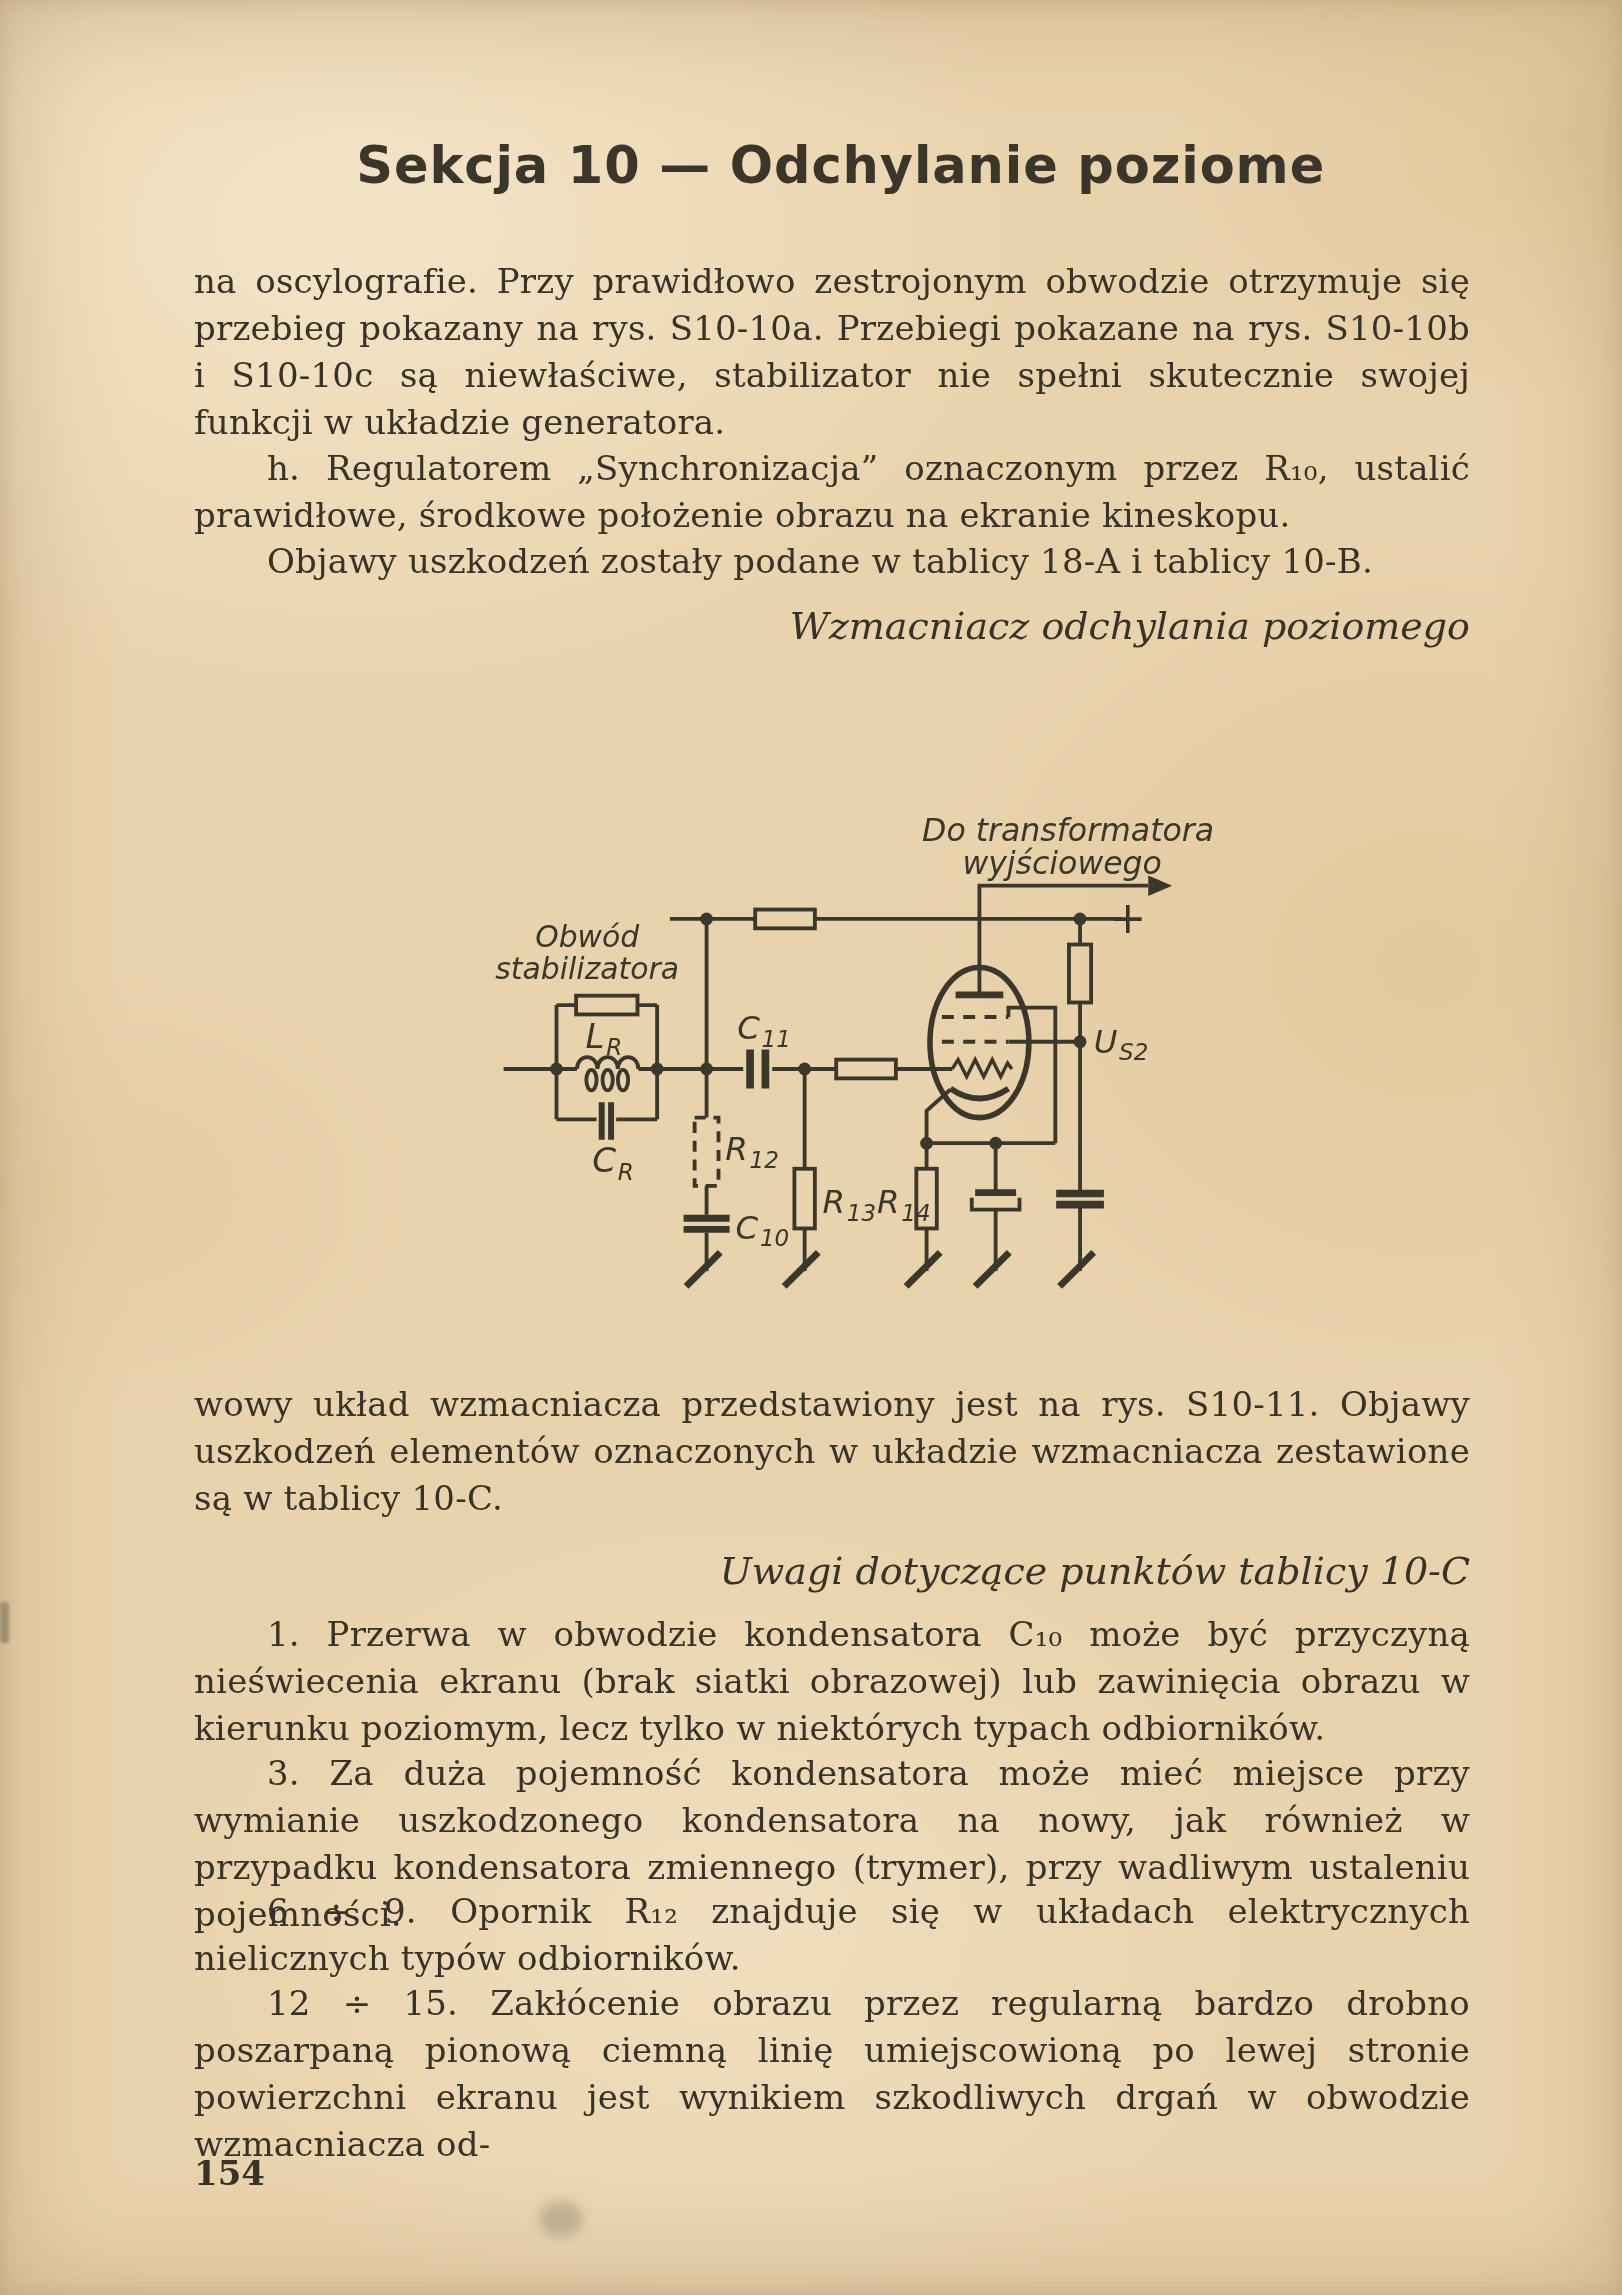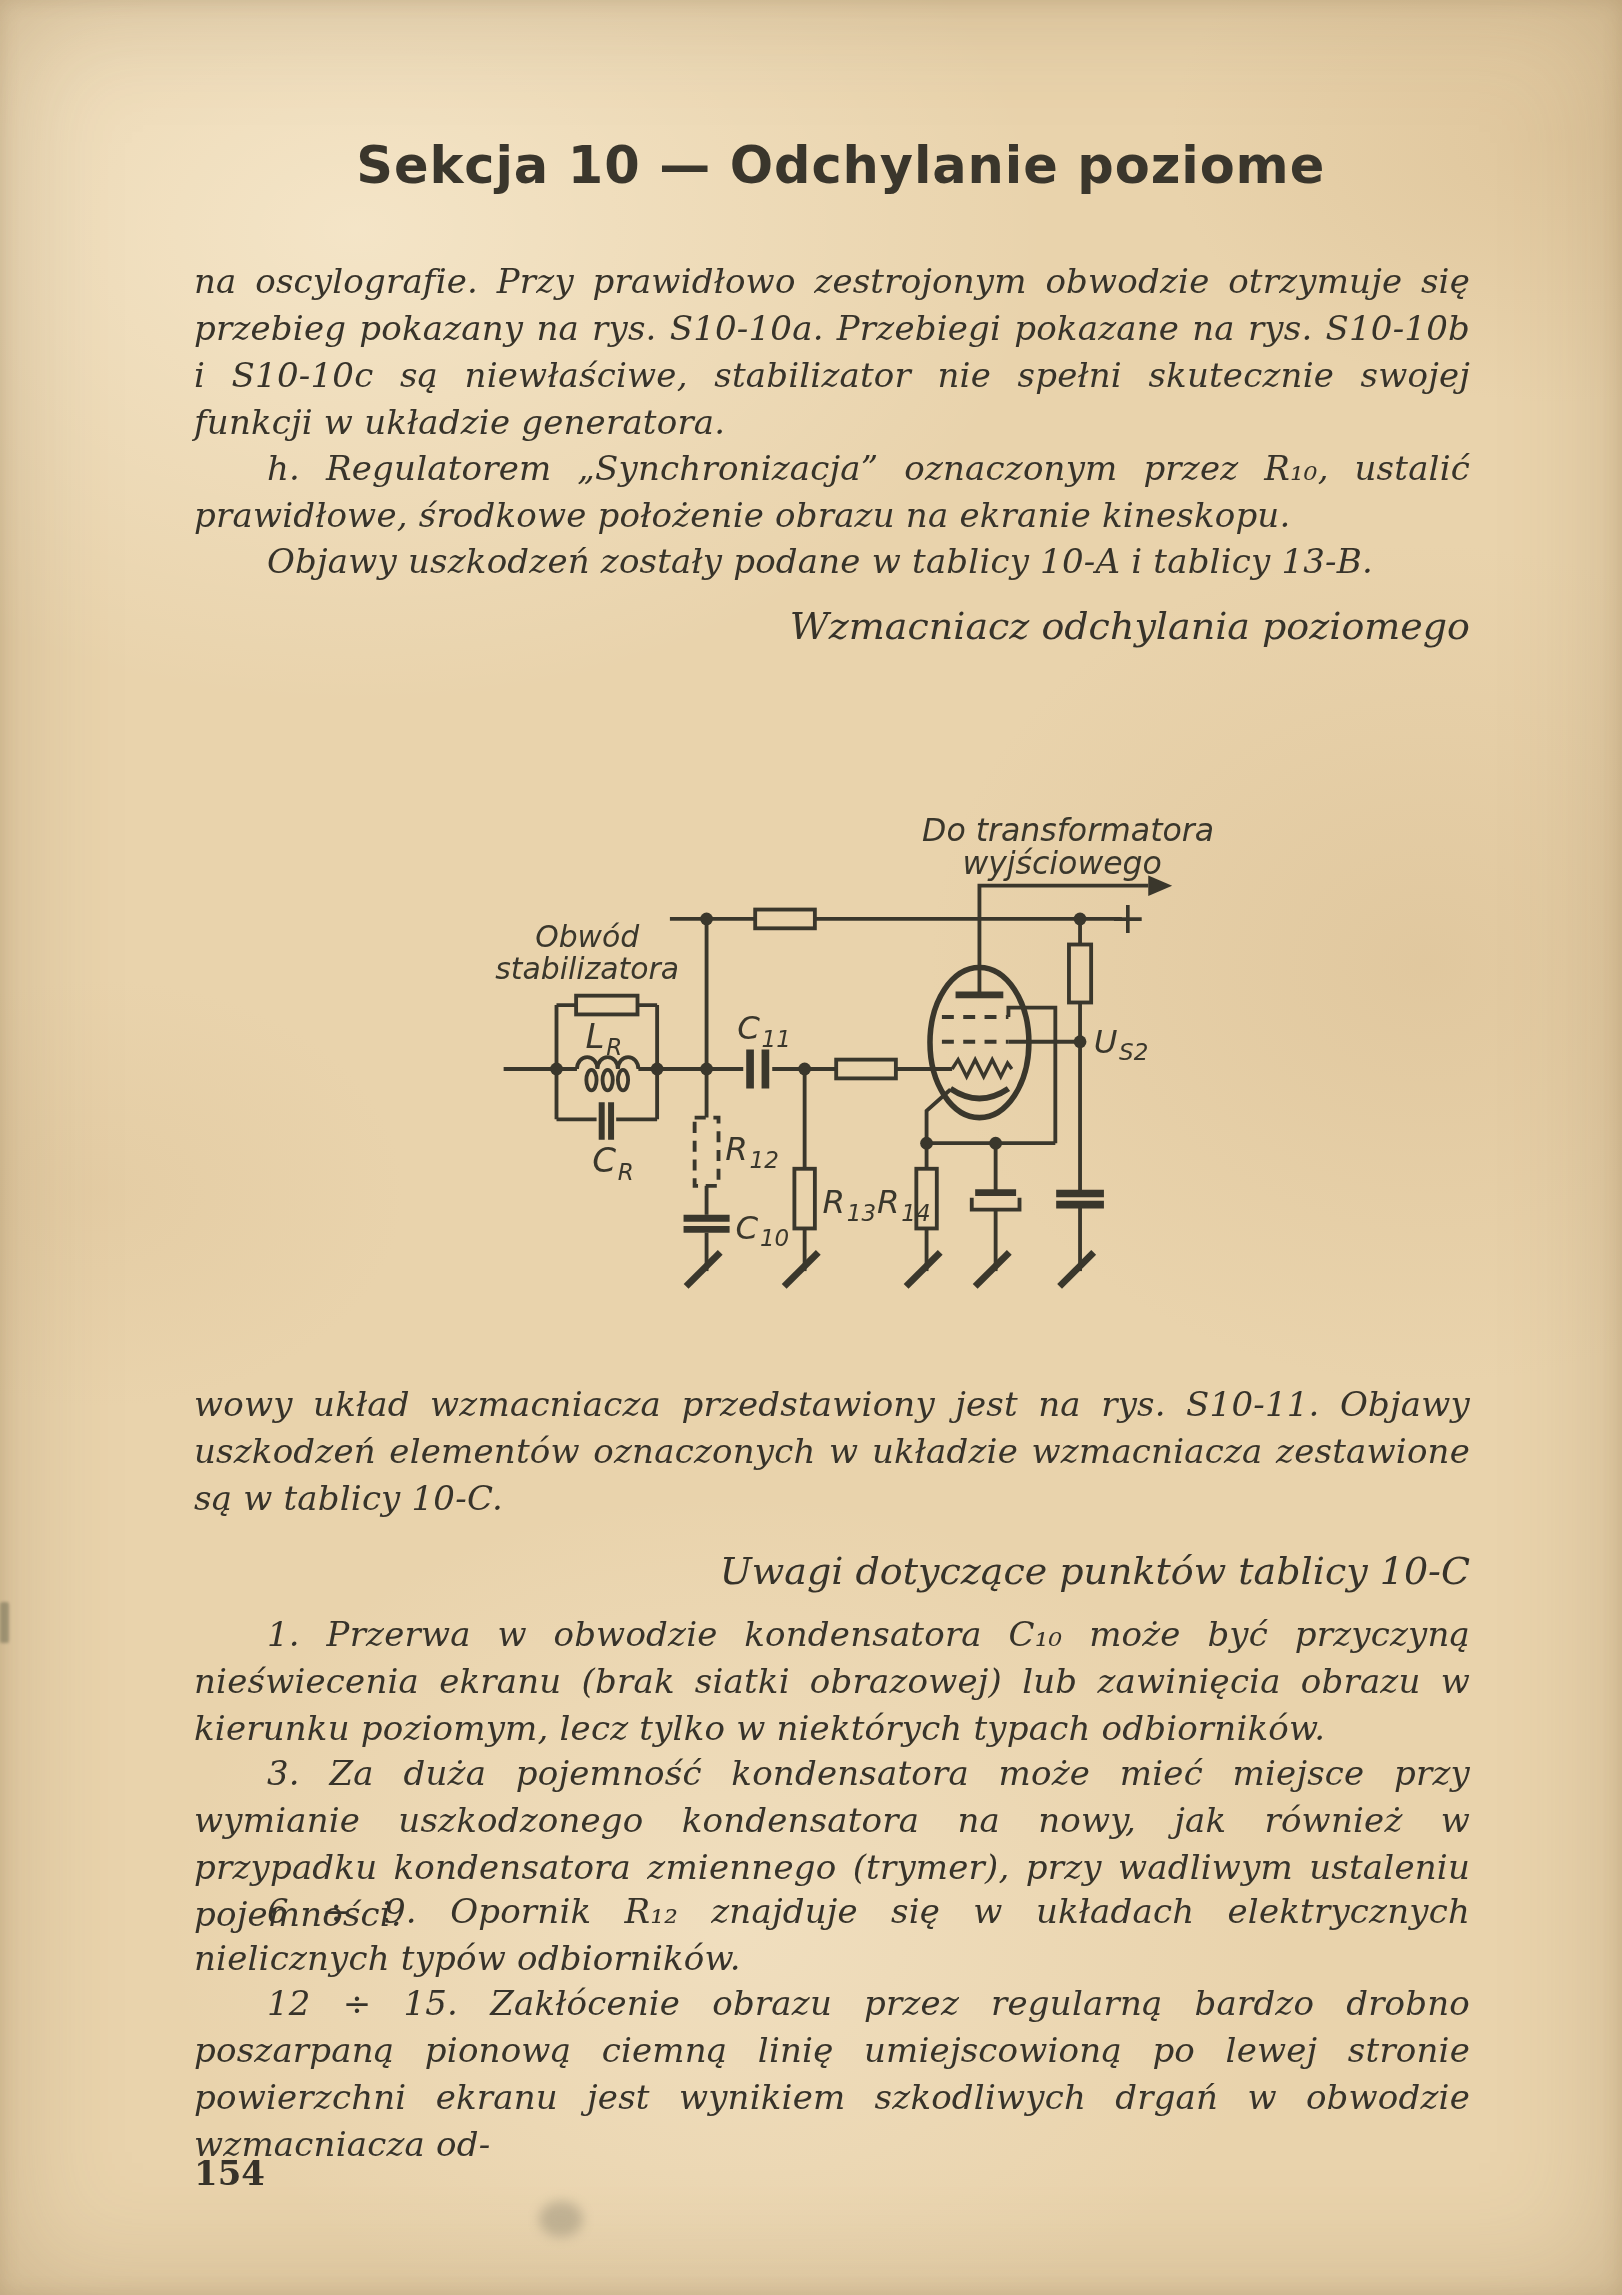--- a/index.html
+++ b/index.html
@@ -15,21 +15,21 @@
       radial-gradient(ellipse 1109px 768px at 22% 10%, rgba(255,246,226,.50), transparent 62%),
       radial-gradient(ellipse 768px 648px at 88% 42%, rgba(205,174,128,.30), transparent 65%),
       radial-gradient(ellipse 938px 725px at 45% 84%, rgba(246,232,206,.55), transparent 60%),
       radial-gradient(ellipse 648px 444px at 96% 6%, rgba(198,166,118,.28), transparent 60%),
       radial-gradient(ellipse 512px 358px at 6% 52%, rgba(214,186,142,.25), transparent 60%);
     box-shadow: inset 0 0 119px rgba(118,88,52,.28), inset 0 0 20.5px rgba(118,88,52,.18);
   }
   .txt{
     position:absolute;left:194px;width:1276px;
     font-size:34px;line-height:47px;color:#37332a;
-    text-align:justify;letter-spacing:0.2px;font-style:italic;
+    text-align:justify;letter-spacing:0.2px;
   }
   .indent{text-indent:73px;}
   .title{
     position:absolute;left:51px;right:-8.5px;top:136px;
     text-align:center;
     font-family:"DejaVu Sans", sans-serif;
     font-weight:bold;font-size:51px;letter-spacing:0.9px;color:#3a362c;
   }
   .heading{
     position:absolute;left:194px;width:1276px;text-align:right;
@@ -54,21 +54,21 @@
 </style>
 </head>
 <body>
 
 <div class="page">
 
   <div class="title">Sekcja 10 — Odchylanie poziome</div>
 
   <div class="txt" style="top:258px">na oscylografie. Przy prawidłowo zestrojonym obwodzie otrzymuje się przebieg pokazany na rys. S10-10a. Przebiegi pokazane na rys. S10-10b i S10-10c są niewłaściwe, stabilizator nie spełni skutecznie swojej funkcji w układzie generatora.</div>
   <div class="txt indent" style="top:445px">h. Regulatorem „Synchronizacja” oznaczonym przez R₁₀, ustalić prawidłowe, środkowe położenie obrazu na ekranie kineskopu.</div>
-  <div class="txt indent" style="top:538px">Objawy uszkodzeń zostały podane w tablicy 10-A i tablicy 13-B.</div>
+  <div class="txt indent" style="top:538px">Objawy uszkodzeń zostały podane w tablicy 18-A i tablicy 10-B.</div>
 
   <div class="heading" style="top:605px">Wzmacniacz odchylania poziomego</div>
 
 
   <svg class="figure-svg" width="793" height="597" viewBox="540 920 930 700" fill="none" stroke="#3a372c" stroke-width="4.5" stroke-linecap="butt">
 
     <g font-family="DejaVu Sans, sans-serif" font-style="italic" fill="#3a372c" stroke="none">
       <text x="1252" y="986" font-size="37" text-anchor="middle">Do transformatora</text>
       <text x="1245" y="1024" font-size="37" text-anchor="middle">wyjściowego</text>
       <text x="688" y="1110" font-size="35" text-anchor="middle">Obwód</text>

